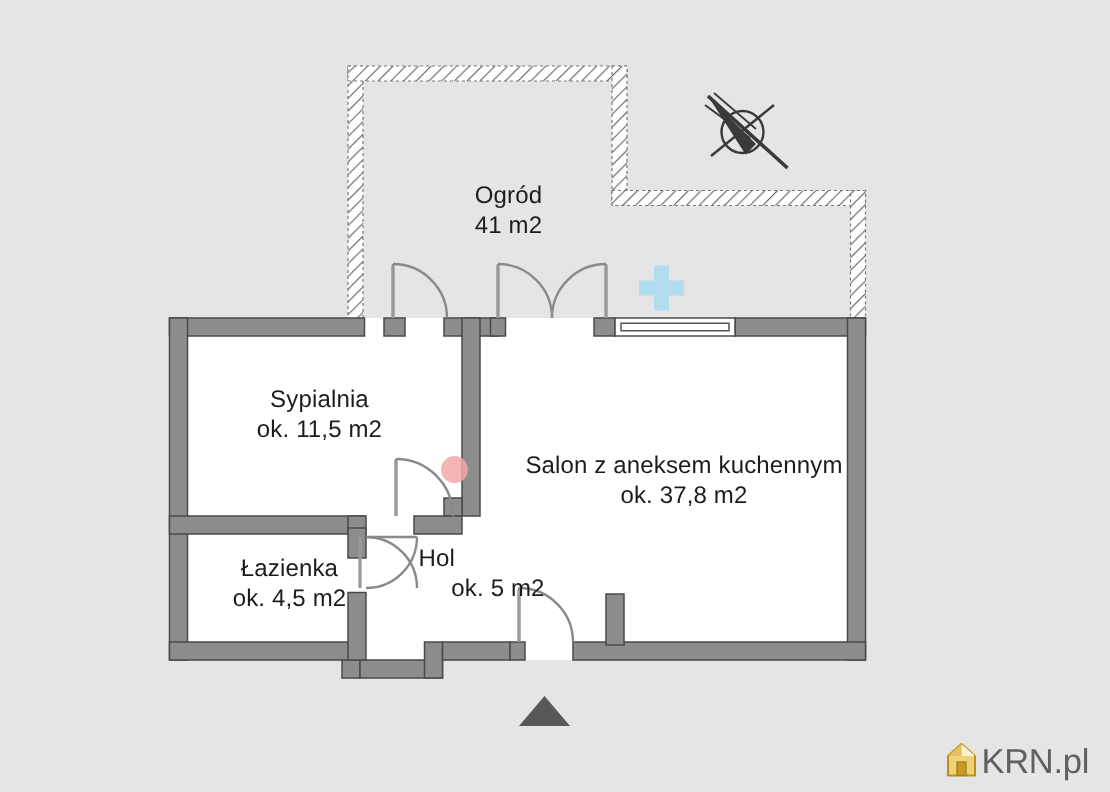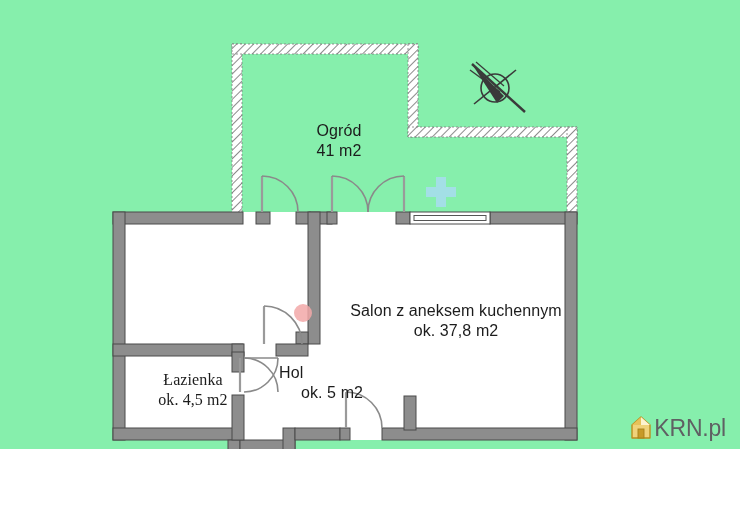--- a/index.html
+++ b/index.html
@@ -7,22 +7,22 @@
     margin: 0;
     padding: 0;
     background: #ffffff;
   }
   body {
     font-family: "Liberation Sans", sans-serif;
   }
   #plan-root {
     position: relative;
     width: 740px;
-    height: 449px;
-    background: #86efac;
+    height: 528px;
+    background: #e5e5e5;
     overflow: hidden;
   }
   #plan-svg {
     position: absolute;
     left: 0;
     top: 0;
     width: 740px;
     height: 528px;
   }
   .room-label {
@@ -32,21 +32,21 @@
     color: #1c1c1c;
     line-height: 1.28;
     white-space: nowrap;
     pointer-events: none;
     letter-spacing: 0.1px;
   }
   .room-label .ln { display: block; }
   #label-ogrod  { left: 259px; top: 121px; width: 160px; font-size: 16px; }
   #label-sypialnia { left: 123px; top: 257px; width: 180px; font-size: 16px; }
   #label-salon  { left: 306px; top: 301px; width: 300px; font-size: 16px; }
-  #label-lazienka { left: 113px; top: 370px; width: 160px; font-size: 16px; font-family: Liberation Serif, serif; }
+  #label-lazienka { left: 113px; top: 370px; width: 160px; font-size: 16px; }
   #label-hol    { left: 272px; top: 363px; width: 120px; font-size: 16px; }
   #label-hol .ln:first-child { text-align: left; padding-left: 7px; }
 
   
   #brand-logo {
     position: absolute;
     right: 14px;
     bottom: 9px;
     display: flex;
     align-items: center;
@@ -228,20 +228,24 @@
     <g>
       <circle cx="303" cy="313" r="9" fill="#f2a8a8" opacity="0.85"></circle>
     </g>
   </svg>
 
   <div class="room-label" id="label-ogrod">
     <span class="ln">Ogród</span>
     <span class="ln">41 m2</span>
   </div>
 
+  <div class="room-label" id="label-sypialnia">
+    <span class="ln">Sypialnia</span>
+    <span class="ln">ok. 11,5 m2</span>
+  </div>
 
   <div class="room-label" id="label-salon">
     <span class="ln">Salon z aneksem kuchennym</span>
     <span class="ln">ok. 37,8 m2</span>
   </div>
 
   <div class="room-label" id="label-lazienka">
     <span class="ln">Łazienka</span>
     <span class="ln">ok. 4,5 m2</span>
   </div>

